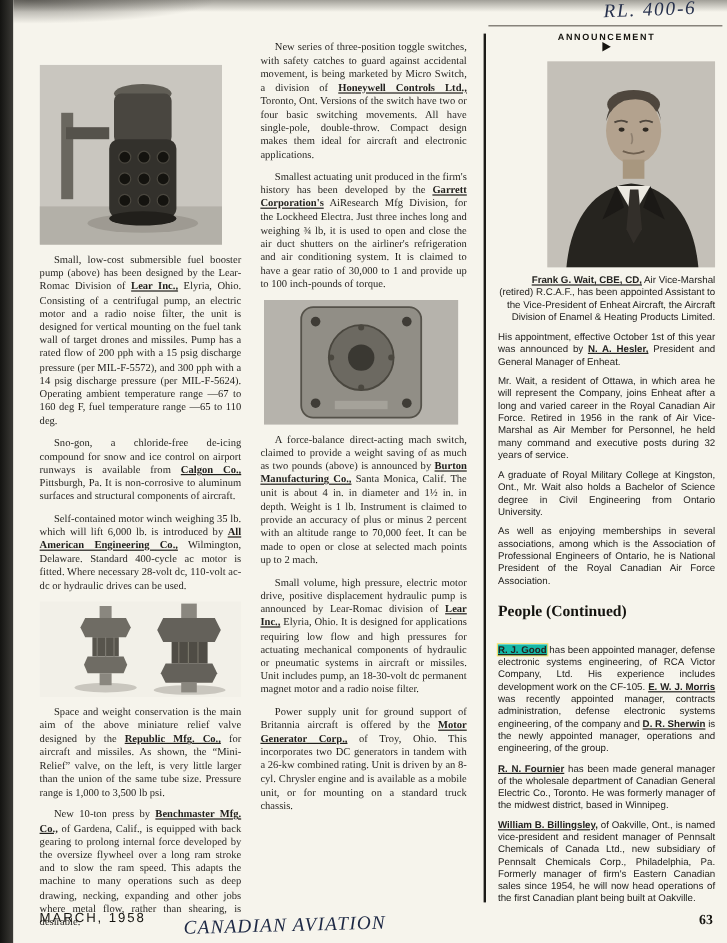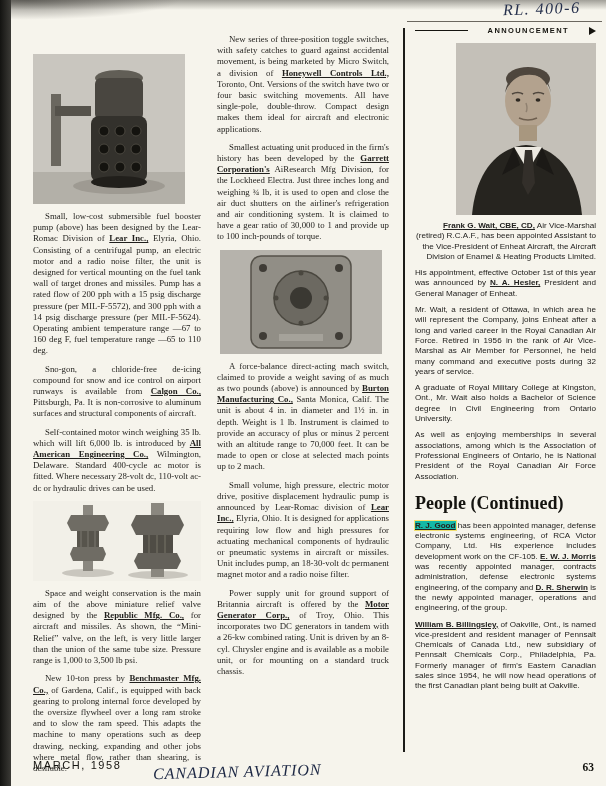--- a/index.html
+++ b/index.html
@@ -51,38 +51,38 @@
   .b { font-weight: bold; text-decoration: underline; }
   .hl { background: #14b8a6; box-shadow: 0 0 0 1px #f2df6e; }
 
   figure { margin: 0 0 7px; padding: 0; }
   .photo svg { display: block; }
   .photo-pump { width: 152px; }
   .photo-valves { width: 168px; }
   .photo-mach { width: 162px; margin-left: 3px; }
 
   
-  .ann-header { display: flex; align-items: center; gap: 20px; margin: 0 0 8px; }
+  .ann-header { display: flex; align-items: center; gap: 0; margin: 0 0 8px; flex-direction: column; }
   .ann-line { flex: 1; height: 1px; background: #15140f; }
   .ann-label { font-size: 7.5px; font-weight: bold; letter-spacing: 1.4px; color: #15140f; }
   .ann-arrow {
     width: 0; height: 0;
     border-left: 7px solid #15140f;
     border-top: 4px solid transparent; border-bottom: 4px solid transparent;
   }
   .portrait { width: 140px; margin: 0 0 6px auto; }
   .portrait svg { display: block; }
   p.news {
     font-size: 8.1px; line-height: 10.3px; text-align: justify;
     margin: 0 0 6px; color: #232220;
   }
   p.caption { text-align: right; }
   .people-heading {
     font-family: "Liberation Serif", serif; font-weight: bold;
-    font-size: 18px; margin: 11px 0 7px; color: #14130f;
+    font-size: 13px; margin: 11px 0 20px; color: #14130f;
   }
 
   
   .footer-issue {
     position: absolute; left: 22px; bottom: 15px;
     font-family: "Liberation Sans", sans-serif; font-size: 11px;
     letter-spacing: 1.6px; color: #14130f;
   }
   .footer-handwriting {
     position: absolute; left: 142px; bottom: 5px;
@@ -213,19 +213,20 @@
         <polygon points="86,104 98,132 80,122" fill="#1b1916"></polygon>
       </svg>
     </figure>
     <p class="news caption"><span class="b">Frank G. Wait, CBE, CD,</span><span> Air Vice-Marshal (retired) R.C.A.F., has been appointed Assistant to the Vice-President of Enheat Aircraft, the Aircraft Division of Enamel &amp; Heating Products Limited.</span></p>
     <p class="news"><span>His appointment, effective October 1st of this year was announced by </span><span class="b">N. A. Hesler,</span><span> President and General Manager of Enheat.</span></p>
     <p class="news"><span>Mr. Wait, a resident of Ottawa, in which area he will represent the Company, joins Enheat after a long and varied career in the Royal Canadian Air Force. Retired in 1956 in the rank of Air Vice-Marshal as Air Member for Personnel, he held many command and executive posts during 32 years of service.</span></p>
     <p class="news"><span>A graduate of Royal Military College at Kingston, Ont., Mr. Wait also holds a Bachelor of Science degree in Civil Engineering from Ontario University.</span></p>
     <p class="news"><span>As well as enjoying memberships in several associations, among which is the Association of Professional Engineers of Ontario, he is National President of the Royal Canadian Air Force Association.</span></p>
     <h2 class="people-heading">People (Continued)</h2>
     <p class="news"><span class="b hl">R. J. Good</span><span> has been appointed manager, defense electronic systems engineering, of RCA Victor Company, Ltd. His experience includes development work on the CF-105. </span><span class="b">E. W. J. Morris</span><span> was recently appointed manager, contracts administration, defense electronic systems engineering, of the company and </span><span class="b">D. R. Sherwin</span><span> is the newly appointed manager, operations and engineering, of the group.</span></p>
+    <p class="news"><span class="b">R. N. Fournier</span><span> has been made general manager of the wholesale department of Canadian General Electric Co., Toronto. He was formerly manager of the midwest district, based in Winnipeg.</span></p>
     <p class="news"><span class="b">William B. Billingsley,</span><span> of Oakville, Ont., is named vice-president and resident manager of Pennsalt Chemicals of Canada Ltd., new subsidiary of Pennsalt Chemicals Corp., Philadelphia, Pa. Formerly manager of firm's Eastern Canadian sales since 1954, he will now head operations of the first Canadian plant being built at Oakville.</span></p>
   </div>
 
   <div class="footer-issue">MARCH, 1958</div>
   <div class="footer-handwriting">CANADIAN AVIATION</div>
   <div class="footer-page">63</div>
 </div>
 
 </body></html>

